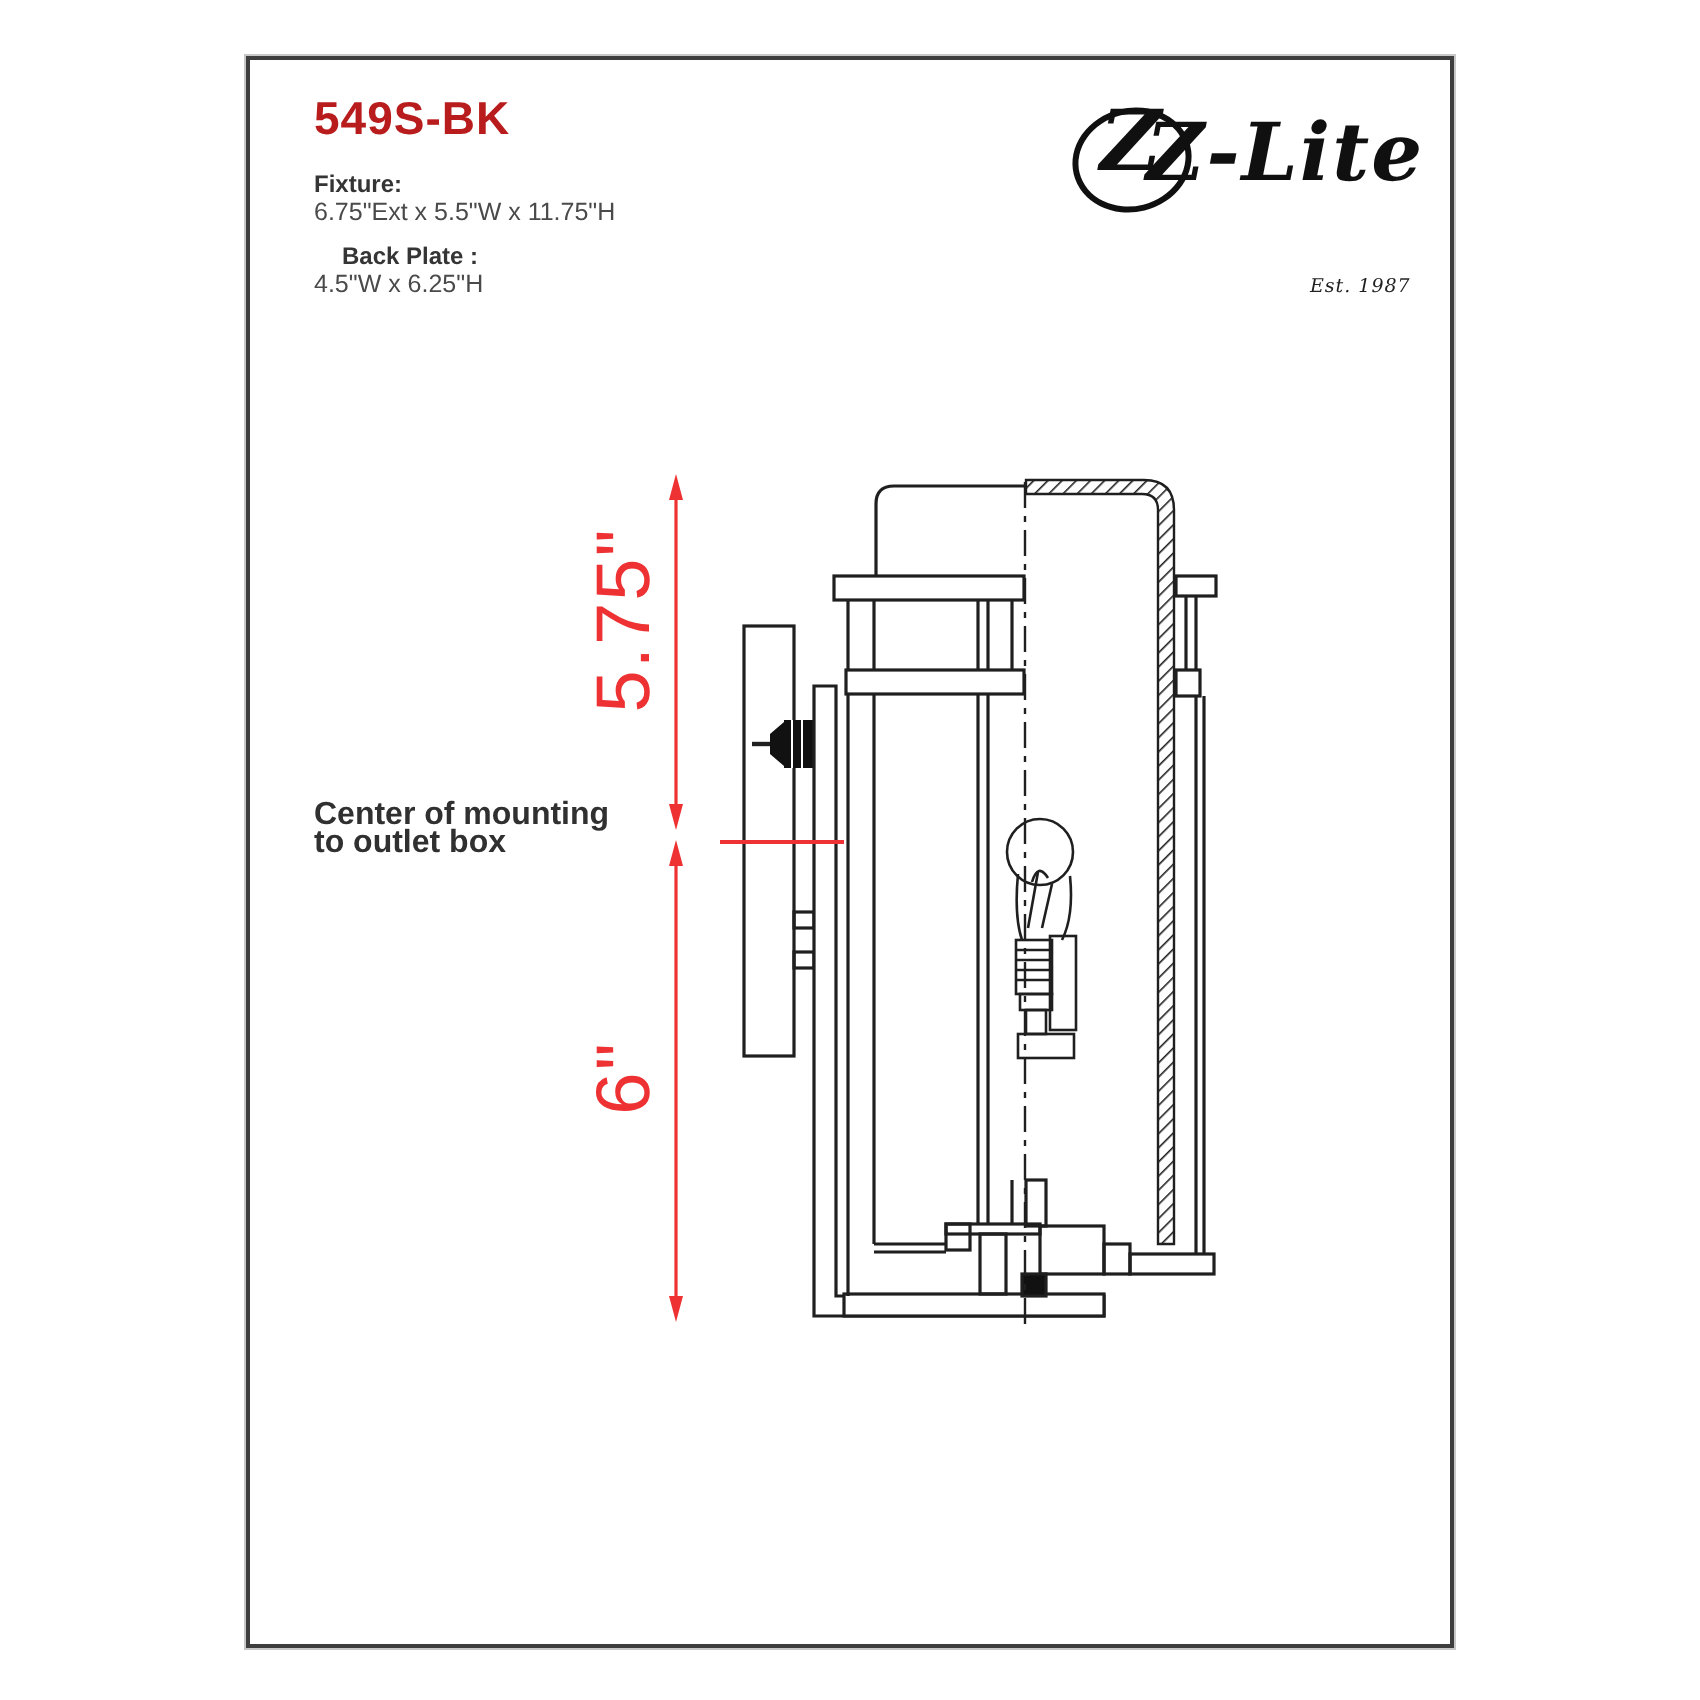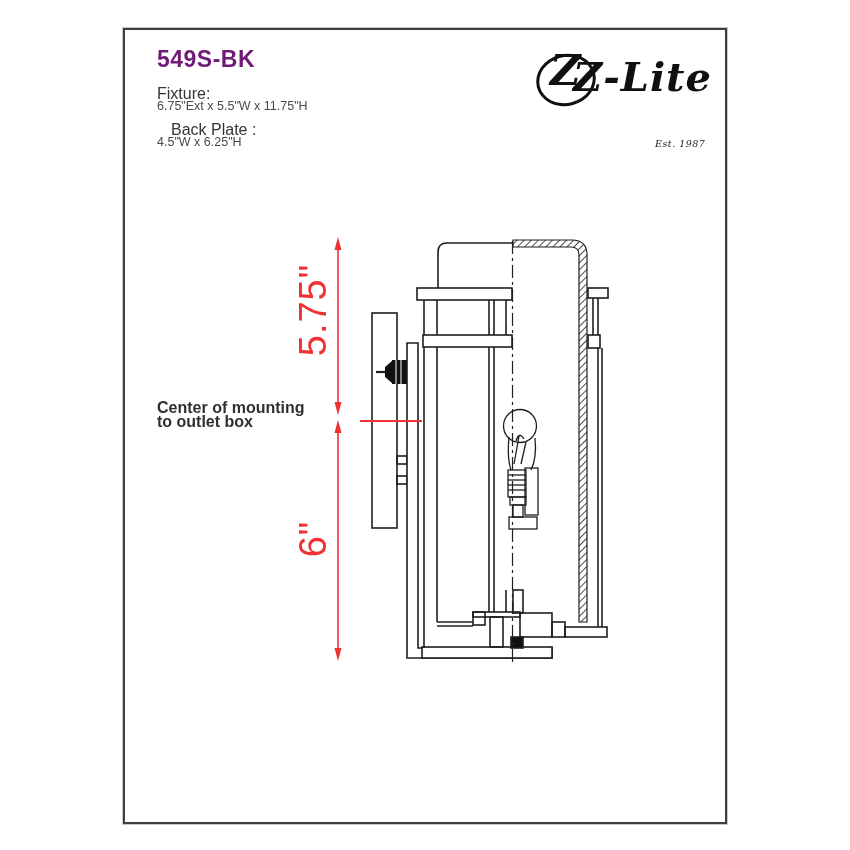--- a/index.html
+++ b/index.html
@@ -1,21 +1,21 @@
 <!DOCTYPE html>
 <html><head>
 <meta charset="utf-8">
 <style>
   html,body{margin:0;padding:0;background:#ffffff;}
   body{width:850px;height:850px;position:relative;font-family:"Liberation Sans",sans-serif;overflow:hidden;}
   .sheet{position:absolute;left:123px;top:28px;width:600px;height:792px;background:#ffffff;
          border:2px solid #3e3e3e;box-shadow:0 0 0 1px #c8c8c8;}
   .abs{position:absolute;}
-  .model{left:157px;top:46px;font-size:23px;font-weight:bold;color:#701a75;letter-spacing:.5px;}
-  .lbl{font-size:16px;font-weight:normal;color:#353535;}
+  .model{left:157px;top:46px;font-size:23px;font-weight:bold;color:#b91c1c;letter-spacing:.5px;}
+  .lbl{font-size:12px;font-weight:bold;color:#353535;}
   .val{font-size:12.5px;color:#4a4a4a;}
   .note{font-size:16px;font-weight:bold;color:#303030;line-height:14px;}
   .dim-label{color:#ee3132;font-size:38px;font-weight:500;white-space:nowrap;
              transform:translate(-50%,-50%) rotate(-90deg);letter-spacing:1px;}
   .logo-ellipse{width:54px;height:46px;border:3.5px solid #101010;border-radius:50%;
                 transform:rotate(-14deg);}
   .logo-z{font-family:"DejaVu Serif",serif;font-style:italic;font-weight:bold;font-size:42px;color:#101010;}
   .brand{font-family:"DejaVu Serif",serif;font-style:italic;font-weight:600;font-size:40px;color:#101010;letter-spacing:1px;}
   .est{font-family:"DejaVu Serif",serif;font-style:italic;font-size:9.5px;color:#222;letter-spacing:.5px;}
   svg{position:absolute;left:0;top:0;}

